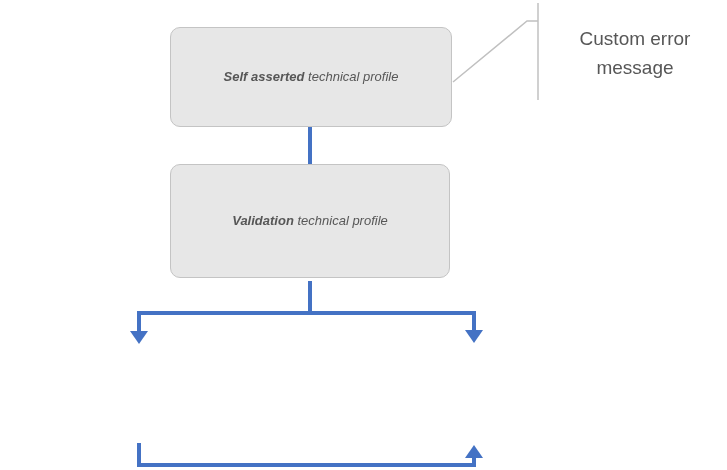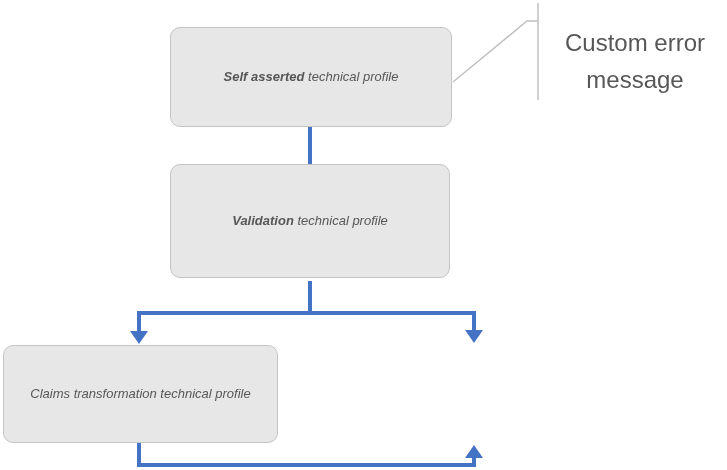--- a/index.html
+++ b/index.html
@@ -58,21 +58,21 @@
   .node-validation    { left: 170px; top: 164px; width: 280px; height: 114px;  }
   .node-claims-tp     { left: 3px;   top: 345px; width: 275px; height: 98px;  }
   .node-claims-tr     { left: 335px; top: 344px; width: 278px; height: 101px; }
   .callout-label {
     position: absolute;
     left: 545px;
     top: 24px;
     width: 180px;
     text-align: center;
     color: var(--text);
-    font-size: 24px;
+    font-size: 19px;
     line-height: 1.55;
   }
 </style>
 </head>
 <body>
 
 <div class="canvas">
 
   <svg class="connectors" viewBox="0 0 727 470" xmlns="http://www.w3.org/2000/svg">
 
@@ -100,20 +100,17 @@
   </svg>
 
   <div class="node node-self-asserted">
     <span><span class="bold">Self asserted</span><span> technical profile</span></span>
   </div>
 
   <div class="node node-validation">
     <span><span class="bold">Validation</span><span> technical profile</span></span>
   </div>
 
-  <div class="node node-claims-tp">
-    <span><span class="bold"></span><span>Claims transformation technical profile</span></span>
-  </div>
 
 
   <div class="callout-label">Custom error message</div>
 
 </div>
 
 </body></html>

